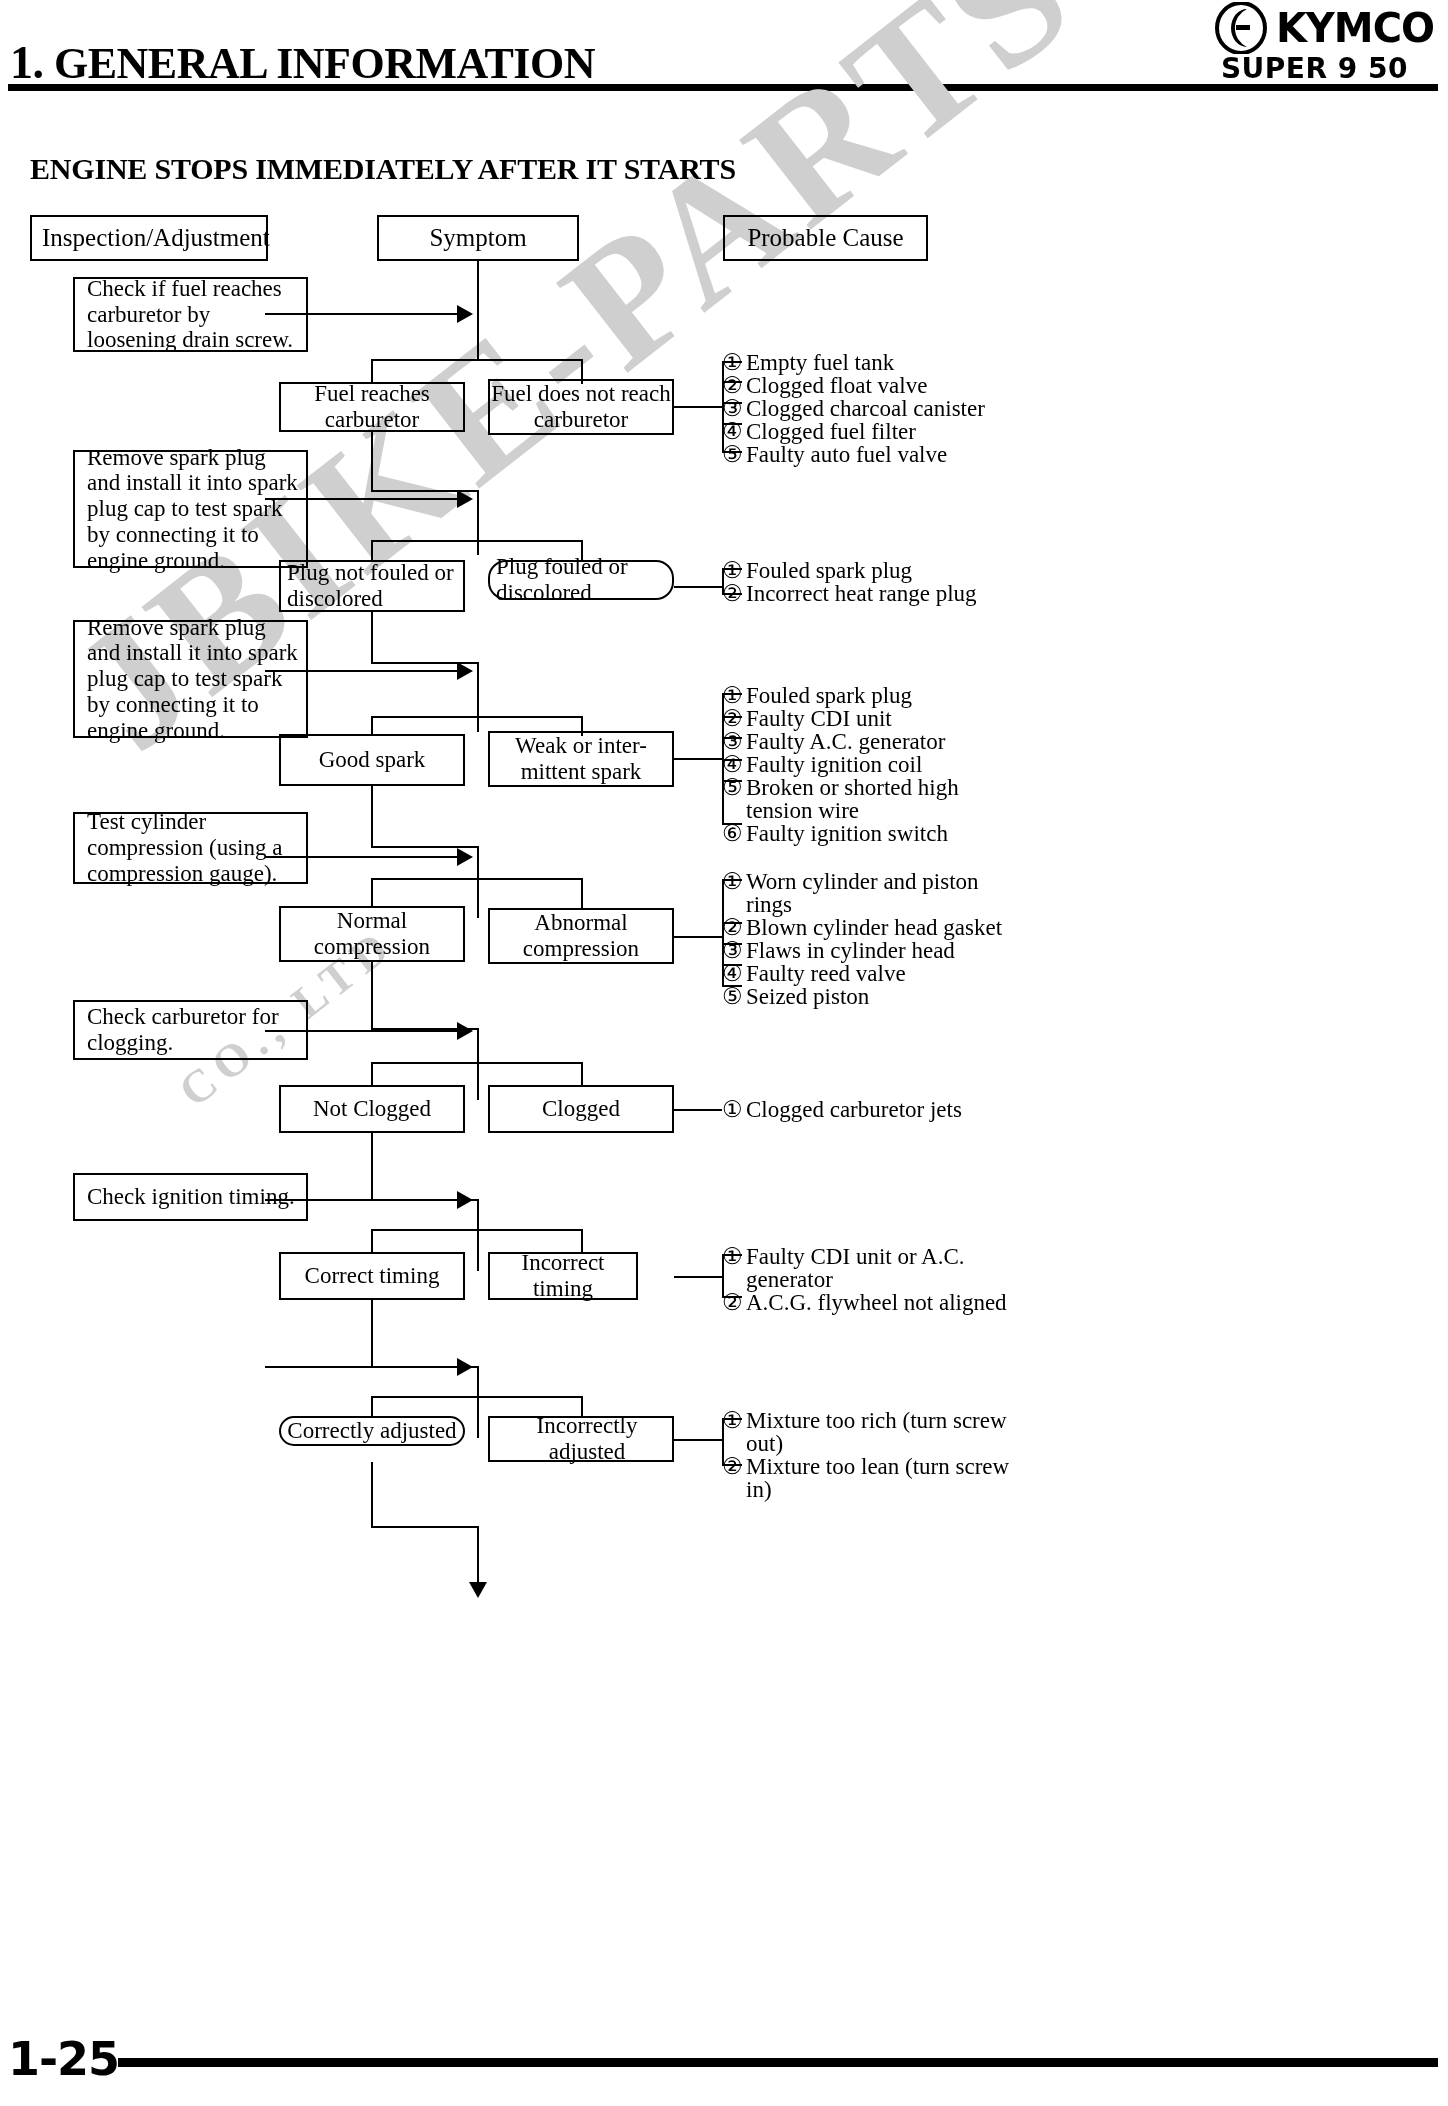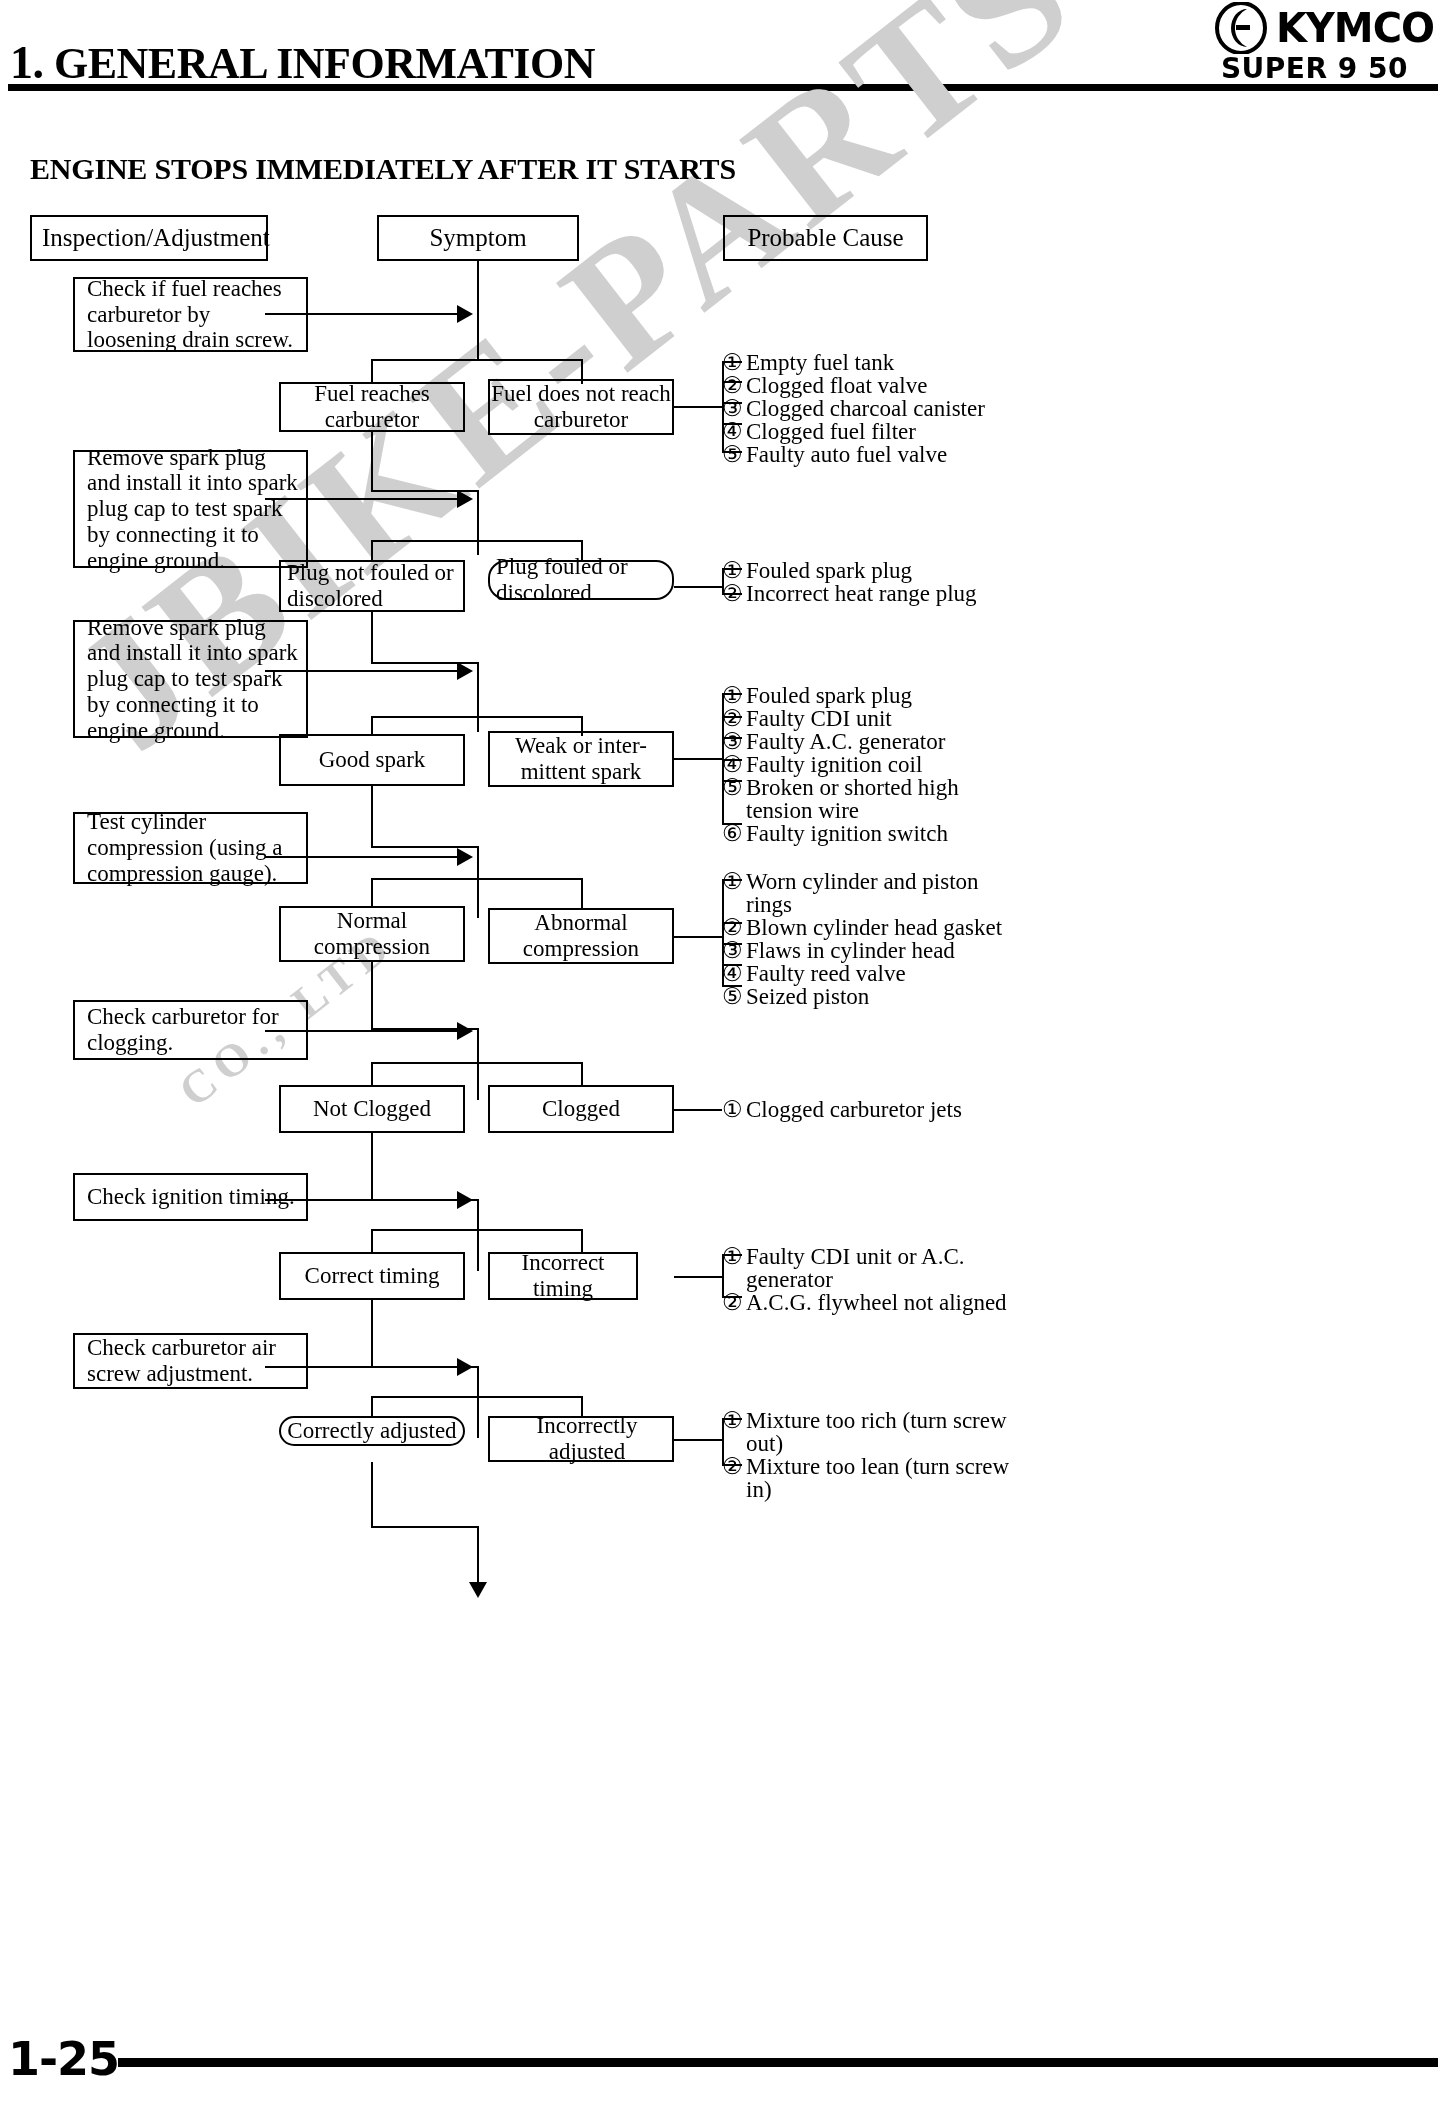--- a/index.html
+++ b/index.html
@@ -369,23 +369,20 @@
     <div class="cause-item">
         <span class="cause-num">②</span>
         <span class="cause-text">A.C.G. flywheel not aligned</span>
       </div>
   </div>
 
   <div class="ln lnv" style="left:371px;top:1300px;height:68px;"></div>
   <div class="ln lnh" style="left:371px;top:1366px;width:108px;"></div>
   <div class="ln lnv" style="left:477px;top:1366px;height:72px;"></div>
 
-  <div class="box left insp-box" style="left:30px;top:1333px;width:235px;height:56px;">
-    <span>Check carburetor air screw adjustment.</span>
-  </div>
   <div class="ln lnh" style="left:265px;top:1366px;width:196px;"></div>
   <div class="arrowhead" style="left:457px;top:1358px;"></div>
 
   <div class="ln lnh" style="left:371px;top:1396px;width:212px;"></div>
   <div class="ln lnv" style="left:371px;top:1396px;height:22px;"></div>
   <div class="ln lnv" style="left:581px;top:1396px;height:22px;"></div>
 
   <div class="box center sym-box" style="left:279px;top:1416px;width:186px;height:30px;border-radius:22px;">
     <span>Correctly adjusted</span>
   </div>

